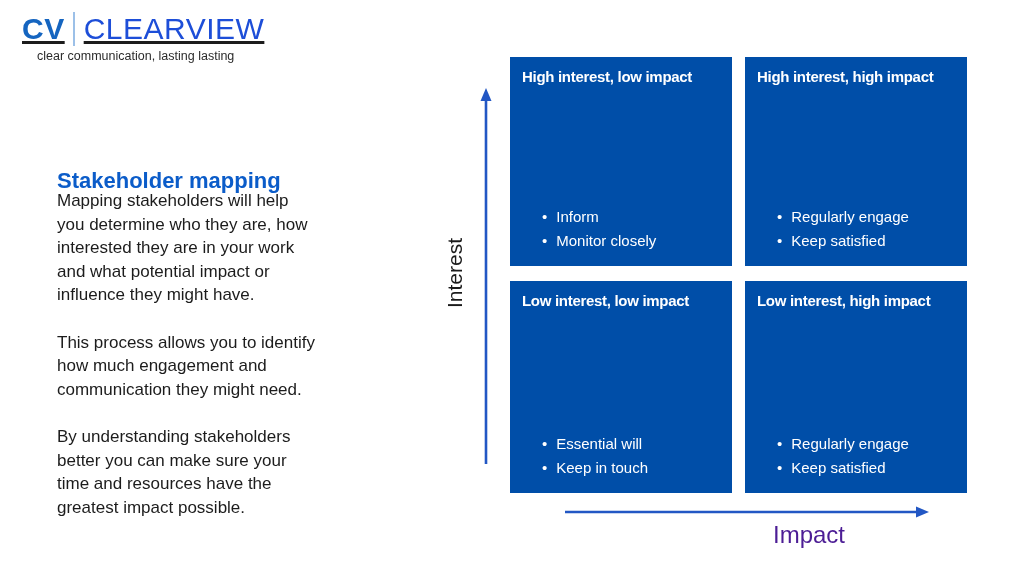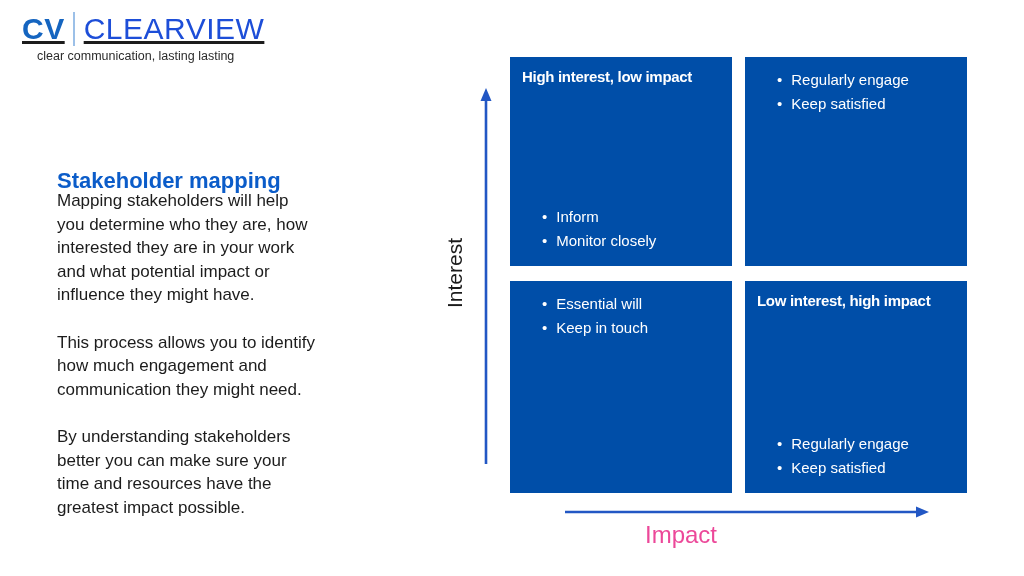--- a/index.html
+++ b/index.html
@@ -154,23 +154,23 @@
     text-align: center;
     font-size: 21px;
     transform: rotate(-90deg);
     color: #1a1a1a;
   }
   .x-axis-label {
     position: absolute;
     left: 645px;
     top: 521px;
     width: 200px;
-    text-align: left;
+    text-align: right;
     font-size: 24px;
-    color: #ec4899;
+    color: #4c1d95;
   }
 </style>
 </head>
 <body>
 
 <div class="logo">
   <div class="logo-row">
     <span class="logo-abbr">CV</span>
     <span class="logo-sep"></span>
     <span class="logo-name">CLEARVIEW</span>
@@ -204,27 +204,29 @@
 
   <div class="quadrant">
     <div class="quadrant-title">High interest, low impact</div>
     <ul class="quadrant-bullets">
       <li>Inform</li>
       <li>Monitor closely</li>
     </ul>
   </div>
 
   <div class="quadrant">
+    <div class="quadrant-title">High interest, high impact</div>
     <ul class="quadrant-bullets">
       <li>Regularly engage</li>
       <li>Keep satisfied</li>
     </ul>
   </div>
 
   <div class="quadrant">
+    <div class="quadrant-title">Low interest, low impact</div>
     <ul class="quadrant-bullets">
       <li>Essential will</li>
       <li>Keep in touch</li>
     </ul>
   </div>
 
   <div class="quadrant">
     <div class="quadrant-title">Low interest, high impact</div>
     <ul class="quadrant-bullets">
       <li>Regularly engage</li>

